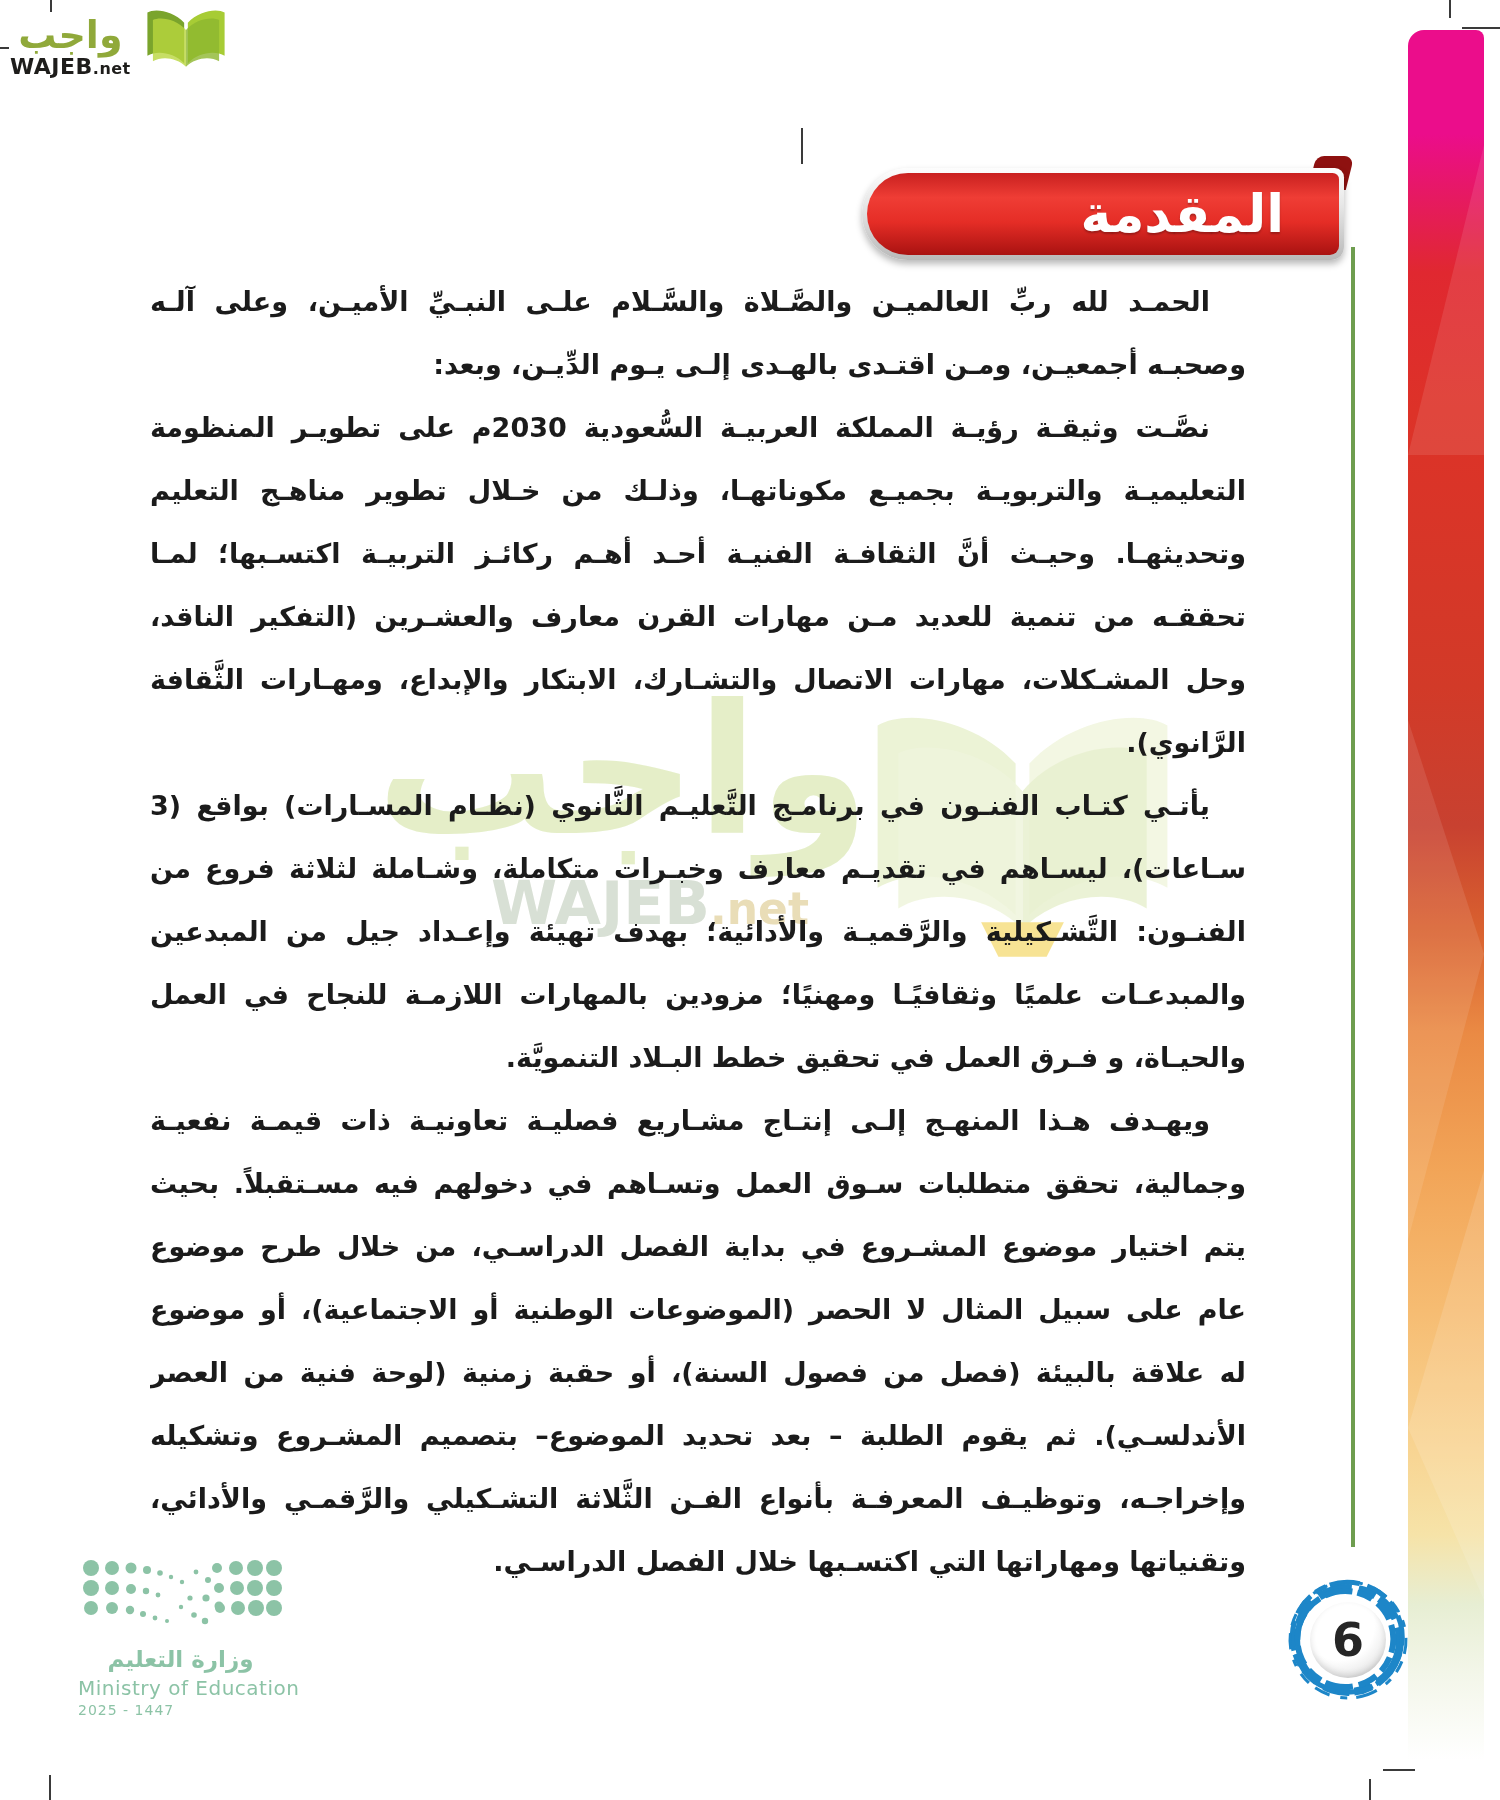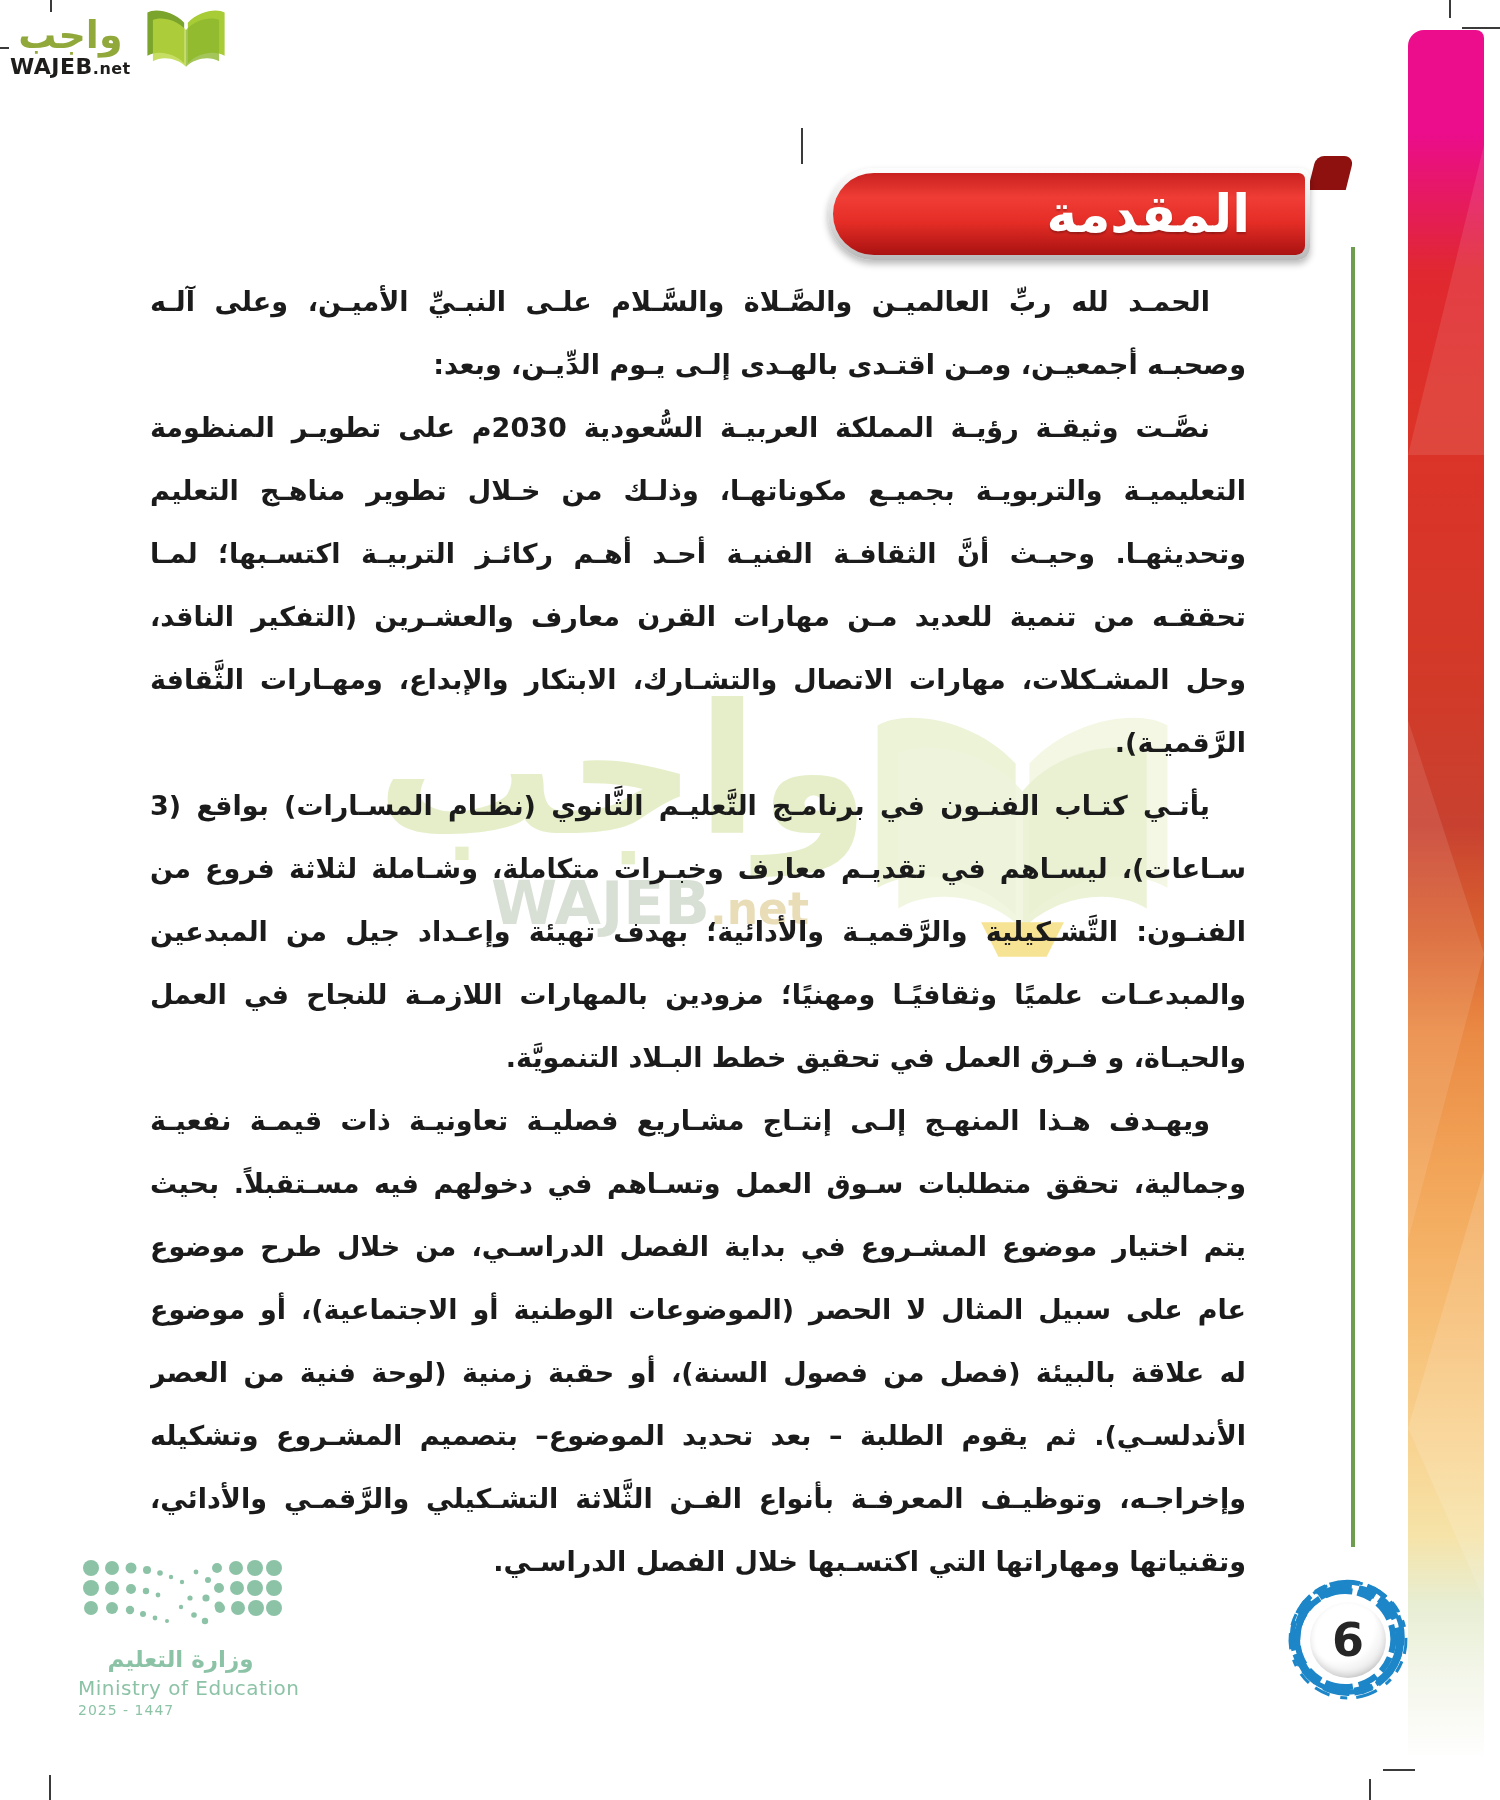--- a/index.html
+++ b/index.html
@@ -14,21 +14,21 @@
   .site-logo { position:absolute; left:10px; top:8px; display:flex; align-items:flex-start; }
   .site-logo .txt { display:flex; flex-direction:column; align-items:center; margin-top:8px; }
   .logo-ar { font-size:38px; font-weight:bold; color:#90a93a; line-height:38px; }
   .logo-en { font-size:22px; font-weight:bold; color:#1e1d1b; letter-spacing:.5px; }
   .logo-en .suffix { font-size:16px; }
   .logo-book { width:94px; height:68px; margin-left:8px; }
 
   
   .banner-fold { position:absolute; left:1312px; top:156px; width:38px; height:34px;
     background:#8e1110; border-radius:8px 10px 0 0; transform:skewX(-14deg); }
-  .banner-outer { position:absolute; left:828px; top:168px; width:482px; height:92px;
+  .banner-outer { position:absolute; left:862px; top:168px; width:482px; height:92px;
     border-radius:50px 10px 14px 50px; padding:5px; box-sizing:border-box;
     background:linear-gradient(180deg,#fdfdfd 0%,#e7e7e7 40%,#b9b9b9 100%);
     box-shadow:0 4px 7px rgba(0,0,0,.28);text-align:center; }
   .banner-inner { width:100%; height:100%; border-radius:45px 7px 10px 45px;
     background:linear-gradient(180deg,#c92120 0%,#ef3d35 30%,#e52d26 60%,#a91211 100%);
     display:flex; align-items:center; justify-content:flex-end;
     padding:0 55px 0 30px; box-sizing:border-box; }
   .banner-title { color:#ffffff; font-size:52px; font-weight:bold; direction:rtl; line-height:1;
     text-shadow:0 2px 2px rgba(0,0,0,.25); }
 
@@ -140,21 +140,21 @@
   <div class="divider"></div>
 
   <div class="text-block">
     <div class="l first">الحمـد لله ربِّ العالميـن والصَّـلاة والسَّـلام علـى النبـيِّ الأميـن، وعلى آلـه</div>
     <div class="l end">وصحبـه أجمعيـن، ومـن اقتـدى بالهـدى إلـى يـوم الدِّيـن، وبعد:</div>
     <div class="l first">نصَّـت وثيقـة رؤيـة المملكة العربيـة السُّعودية 2030م على تطويـر المنظومة</div>
     <div class="l">التعليميـة والتربويـة بجميـع مكوناتهـا، وذلـك من خـلال تطوير مناهـج التعليم</div>
     <div class="l">وتحديثهـا. وحيـث أنَّ الثقافـة الفنيـة أحـد أهـم ركائـز التربيـة اكتسـبها؛ لمـا</div>
     <div class="l">تحققـه من تنمية للعديد مـن مهارات القرن معارف والعشـرين (التفكير الناقد،</div>
     <div class="l">وحل المشـكلات، مهارات الاتصال والتشـارك، الابتكار والإبداع، ومهـارات الثَّقافة</div>
-    <div class="l end">الرَّقميـة).</div>
+    <div class="l end">الرَّانوي).</div>
     <div class="l first">يأتـي كتـاب الفنـون في برنامـج التَّعليـم الثَّانوي (نظـام المسـارات) بواقع (3</div>
     <div class="l">سـاعات)، ليسـاهم في تقديـم معارف وخبـرات متكاملة، وشـاملة لثلاثة فروع من</div>
     <div class="l">الفنـون: التَّشـكيلية والرَّقميـة والأدائية؛ بهدف تهيئة وإعـداد جيل من المبدعين</div>
     <div class="l">والمبدعـات علميًا وثقافيًـا ومهنيًا؛ مزودين بالمهارات اللازمـة للنجاح في العمل</div>
     <div class="l end">والحيـاة، و فـرق العمل في تحقيق خطط البـلاد التنمويَّة.</div>
     <div class="l first">ويهـدف هـذا المنهـج إلـى إنتـاج مشـاريع فصليـة تعاونيـة ذات قيمـة نفعيـة</div>
     <div class="l">وجمالية، تحقق متطلبات سـوق العمل وتسـاهم في دخولهم فيه مسـتقبلاً. بحيث</div>
     <div class="l">يتم اختيار موضوع المشـروع في بداية الفصل الدراسـي، من خلال طرح موضوع</div>
     <div class="l">عام على سبيل المثال لا الحصر (الموضوعات الوطنية أو الاجتماعية)، أو موضوع</div>
     <div class="l">له علاقة بالبيئة (فصل من فصول السنة)، أو حقبة زمنية (لوحة فنية من العصر</div>

